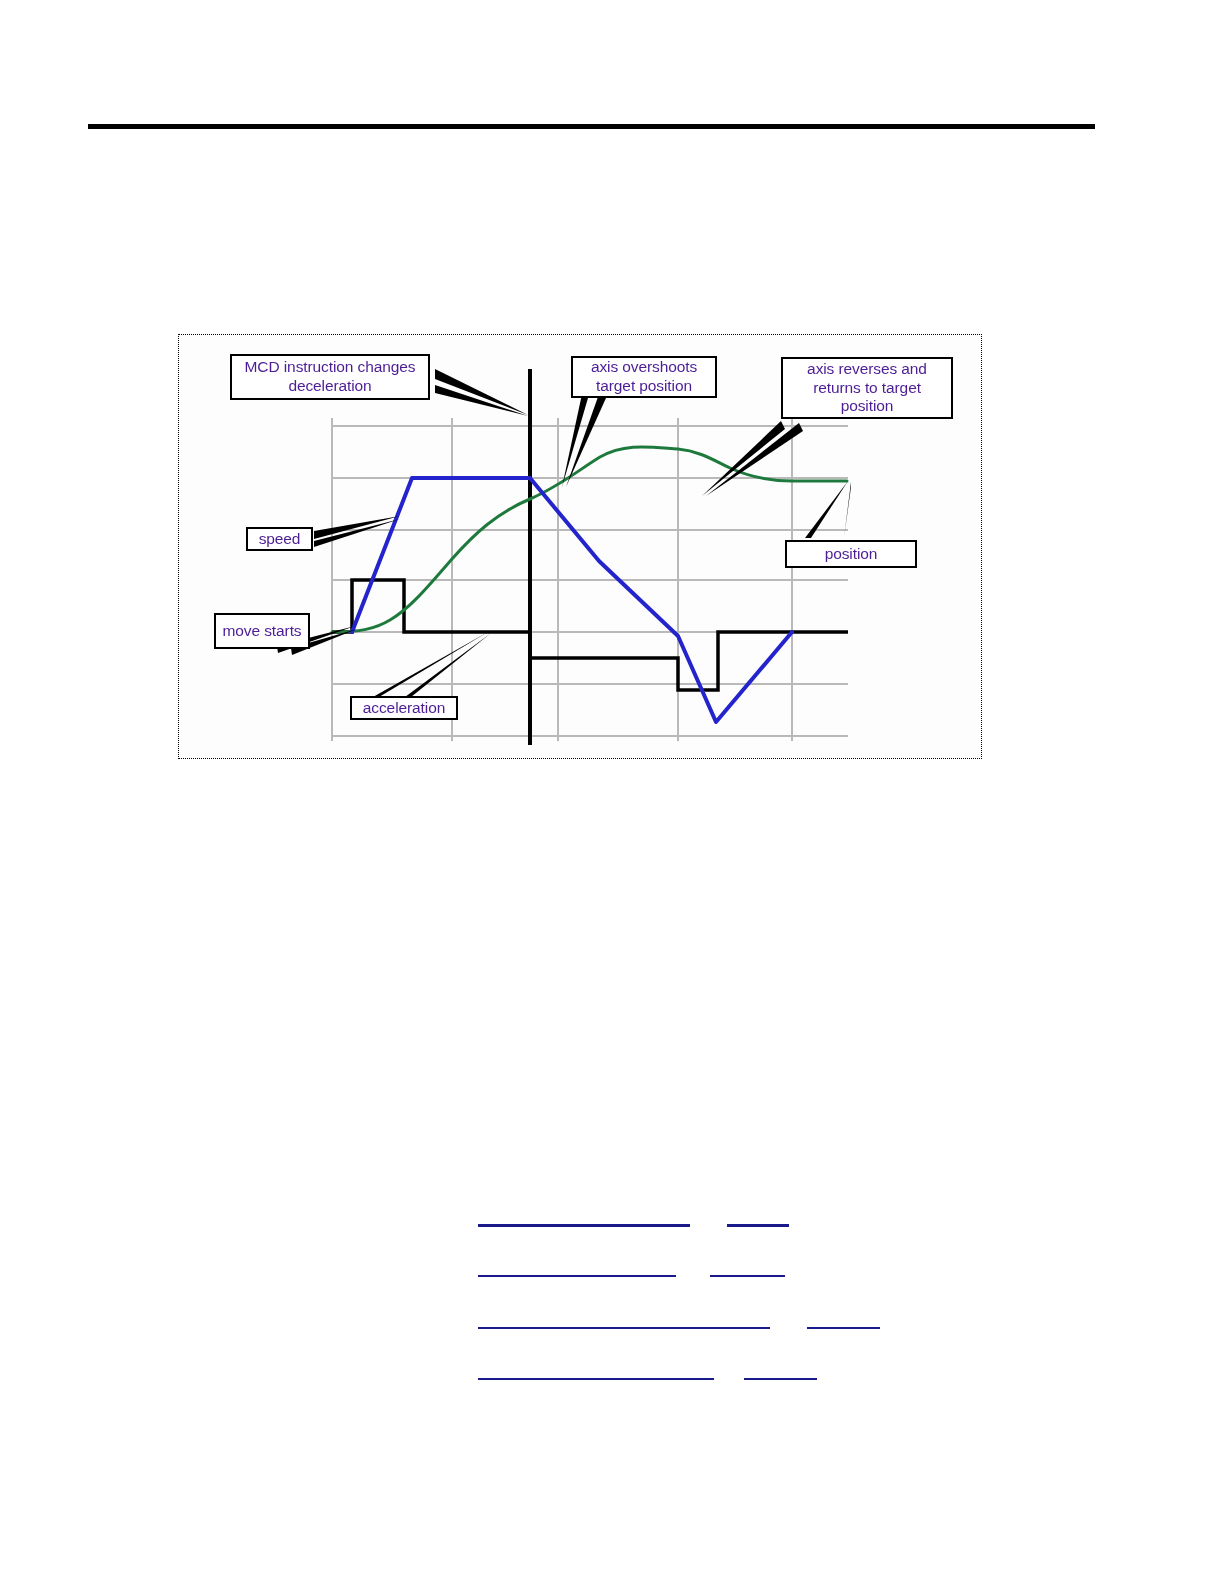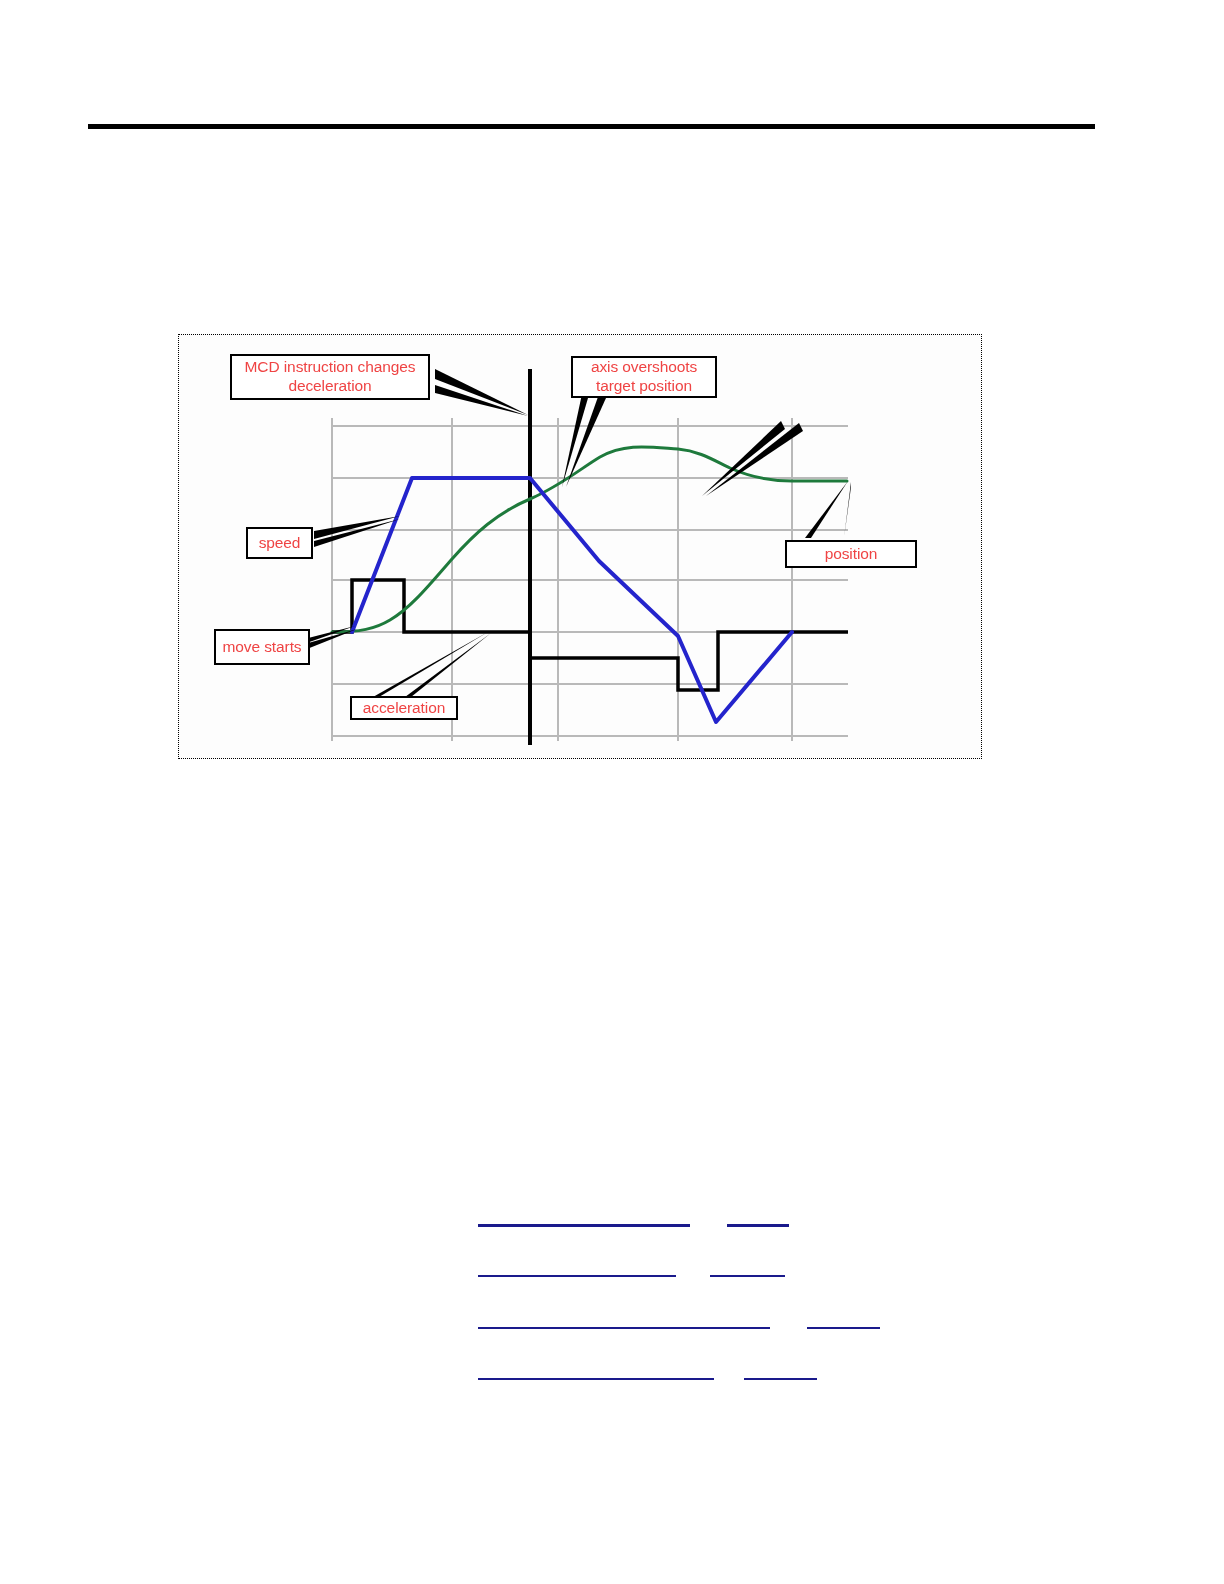--- a/index.html
+++ b/index.html
@@ -47,36 +47,36 @@
   .figure-svg {
     position: absolute;
     left: 0;
     top: 0;
   }
   
   .callout {
     position: absolute;
     border: 2px solid #000000;
     background: #ffffff;
-    color: #ef4444;
+    color: #4c1d95;
     font-size: 15.5px;
     line-height: 1.22;
     text-align: center;
     display: flex;
     align-items: center;
     justify-content: center;
     box-sizing: border-box;
     padding: 2px 4px;
     letter-spacing: -0.1px;
   }
   .c-mcd      { left: 230px; top: 354px; width: 200px; height: 46px; }
   .c-overshoot{ left: 571px; top: 356px; width: 146px; height: 42px; }
   .c-reverses { left: 781px; top: 357px; width: 172px; height: 62px; }
-  .c-speed    { left: 246px; top: 527px; width:  67px; height: 32px; }
-  .c-movestart{ left: 214px; top: 629px; width:  96px; height: 36px; }
+  .c-speed    { left: 246px; top: 527px; width:  67px; height: 24px; }
+  .c-movestart{ left: 214px; top: 613px; width:  96px; height: 36px; }
   .c-accel    { left: 350px; top: 696px; width: 108px; height: 24px; }
   .c-position { left: 785px; top: 540px; width: 132px; height: 28px; align-items: center; }
 
   
   .left-marker {
     position: absolute;
     left: 178px;
     top: 543px;
     width: 6px;
     height: 10px;
@@ -181,20 +181,23 @@
       </svg>
     </div>
   </div>
 
   <div class="callout c-mcd">
     <span>MCD instruction changes deceleration</span>
   </div>
   <div class="callout c-overshoot">
     <span>axis overshoots target position</span>
   </div>
+  <div class="callout c-reverses">
+    <span>axis reverses and returns to target position</span>
+  </div>
   <div class="callout c-speed">
     <span>speed</span>
   </div>
   <div class="callout c-movestart">
     <span>move starts</span>
   </div>
   <div class="callout c-accel">
     <span>acceleration</span>
   </div>
   <div class="callout c-position">

